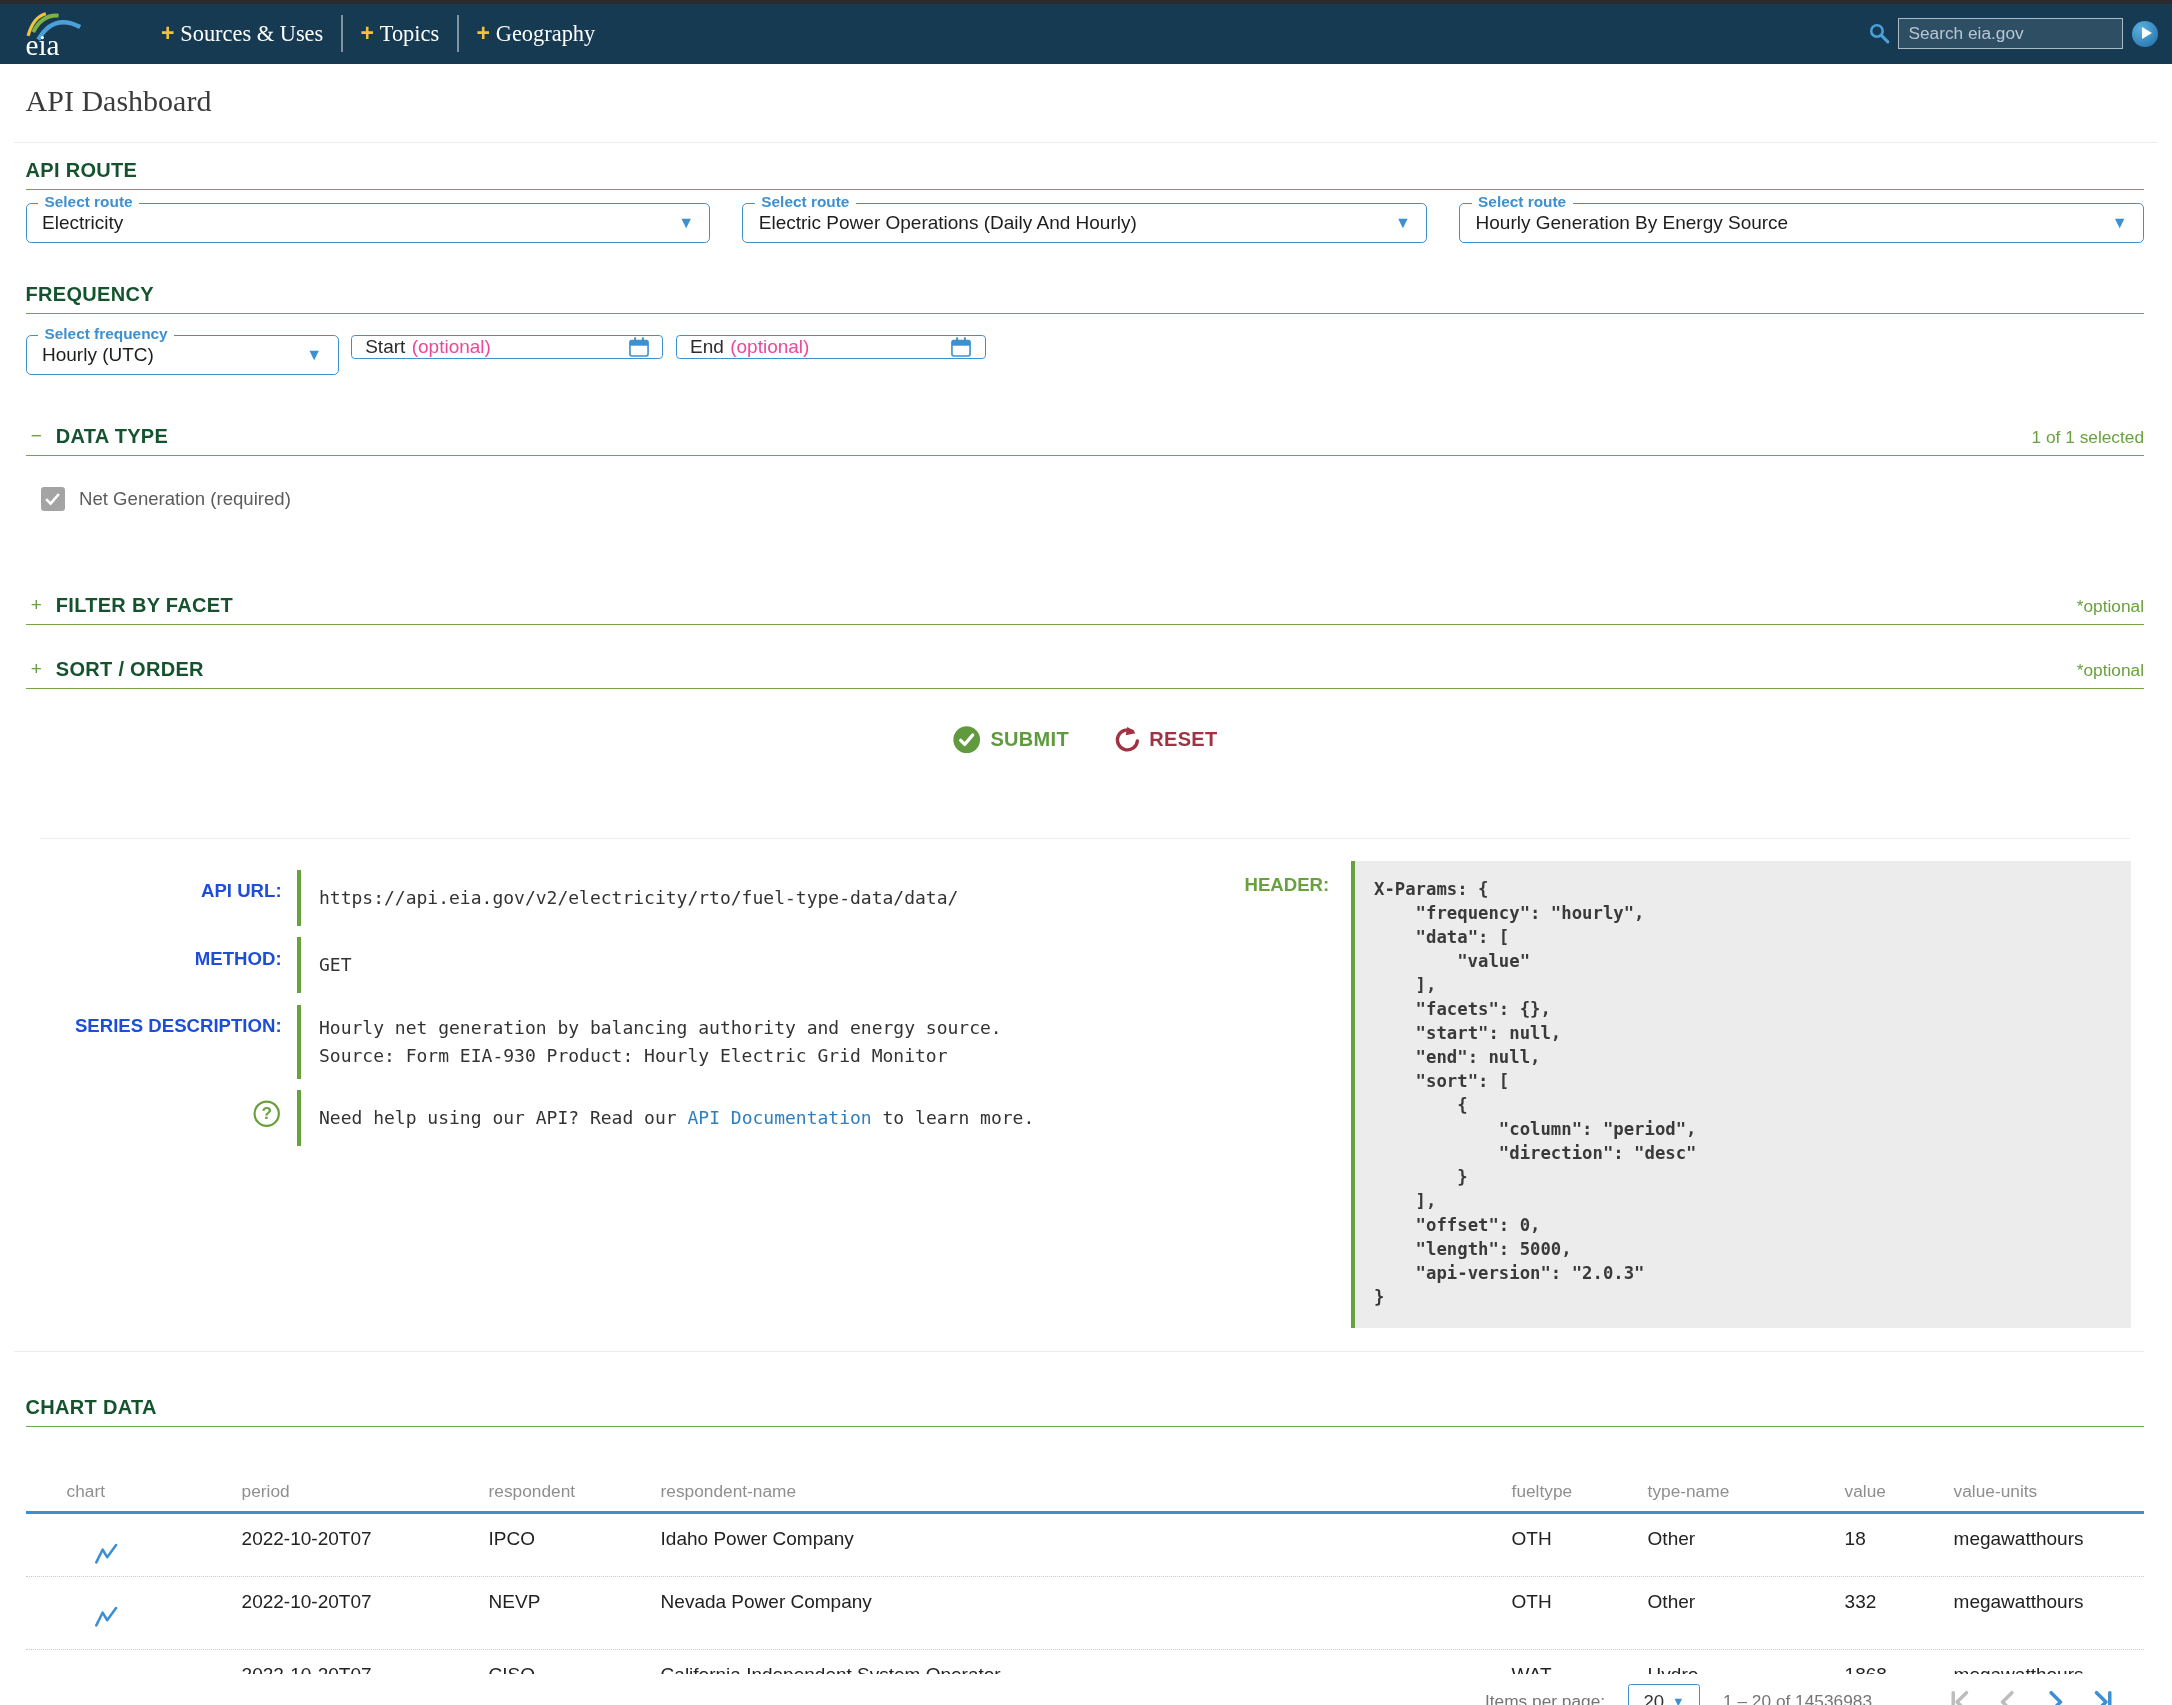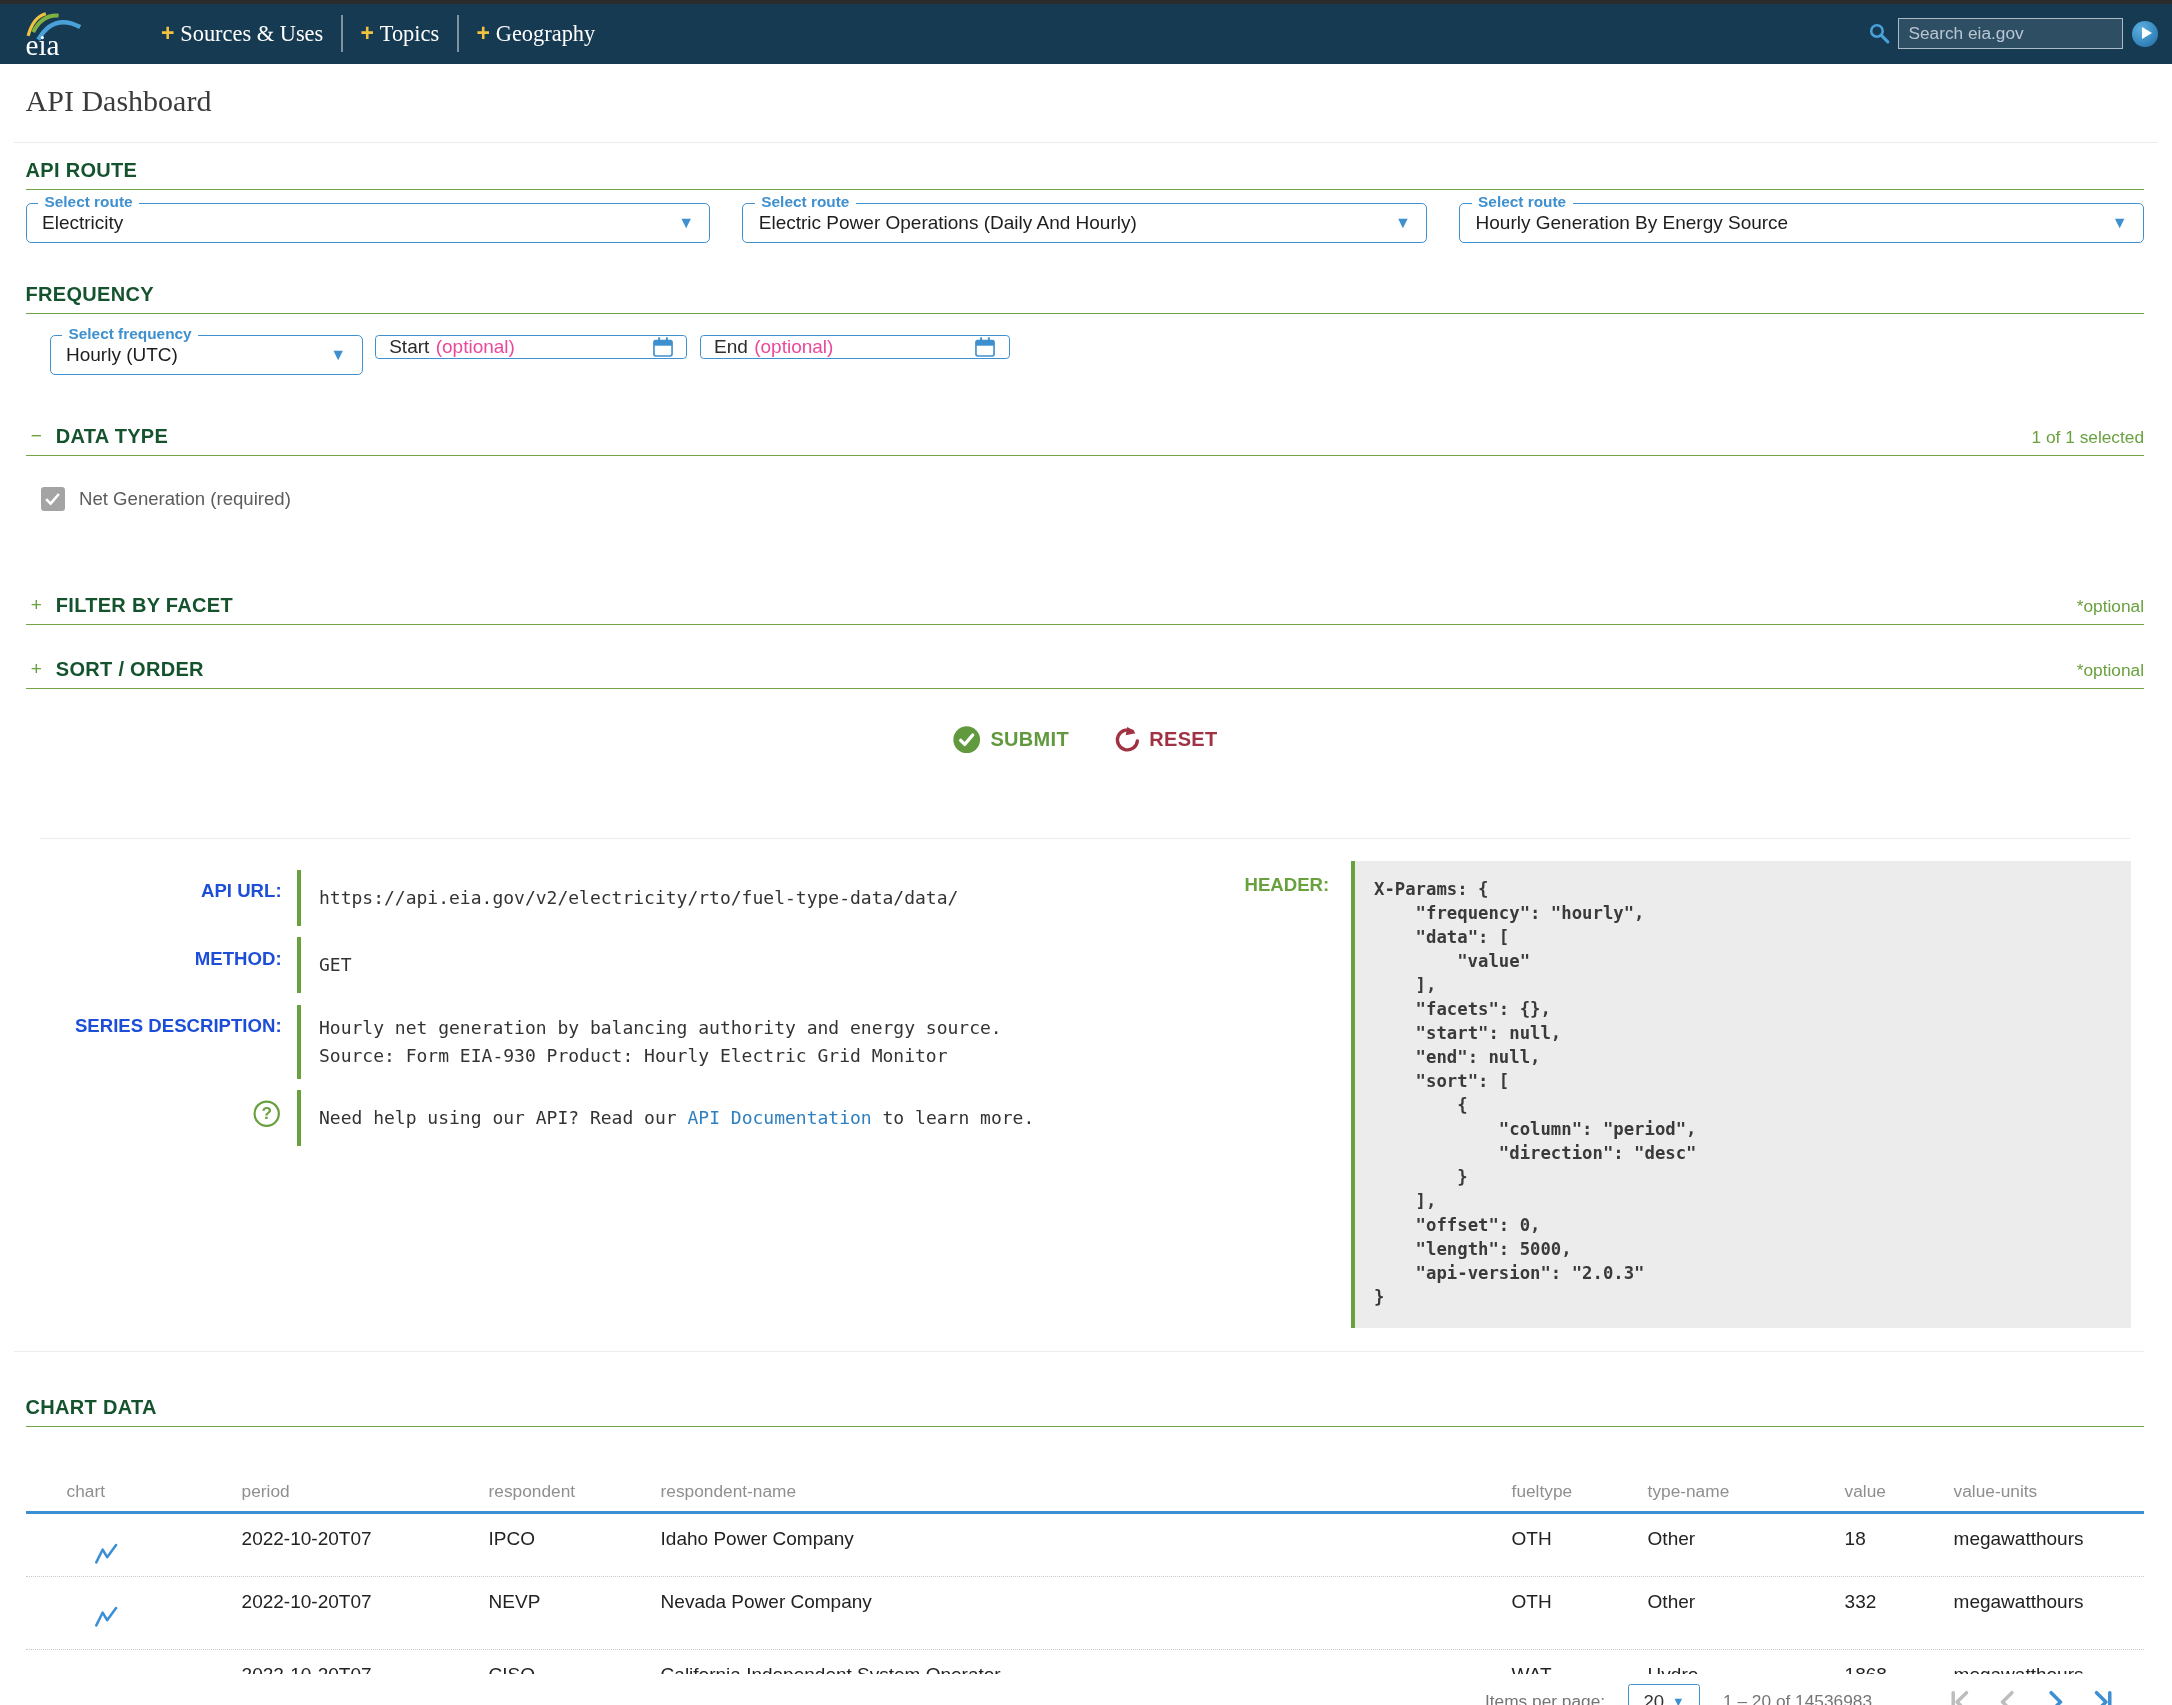--- a/index.html
+++ b/index.html
@@ -71,21 +71,21 @@
     padding: 0 15.4px; flex: 1; cursor: pointer;
   }
   .mselect .flabel {
     position: absolute; top: -11px; left: 11.5px; background: #fff;
     padding: 0 6.4px; color: #3f90cf; font-size: 15.4px; font-weight: 700;
   }
   .mselect .val { font-size: 19px; color: #1e1e1e; flex: 1; white-space: nowrap; overflow: hidden; }
   .dd-arrow { color: #3f90cf; font-size: 16px; margin-left: 7.7px; }
 
   .freq-row { display: flex; gap: 12.8px; margin-top: 20.5px; }
-  .freq-row .mselect { flex: none; width: 313px; margin-left: 24px; }
+  .freq-row .mselect { flex: none; width: 313px; }
   .datefield {
     border: 1.9px solid #3f90cf; border-radius: 3.8px; height: 24px;
     display: flex; align-items: center; padding: 0 12.8px; cursor: text;
   }
   .datefield .dlabel { font-size: 19px; color: #2b2b2b; margin-right: 6.4px; }
   .datefield .dph { font-size: 19px; color: #ec4899; flex: 1; }
 
   
   #checkbox-row { display: flex; align-items: center; margin: 31px 0 0 15.4px; }
   #ng-checkbox {

